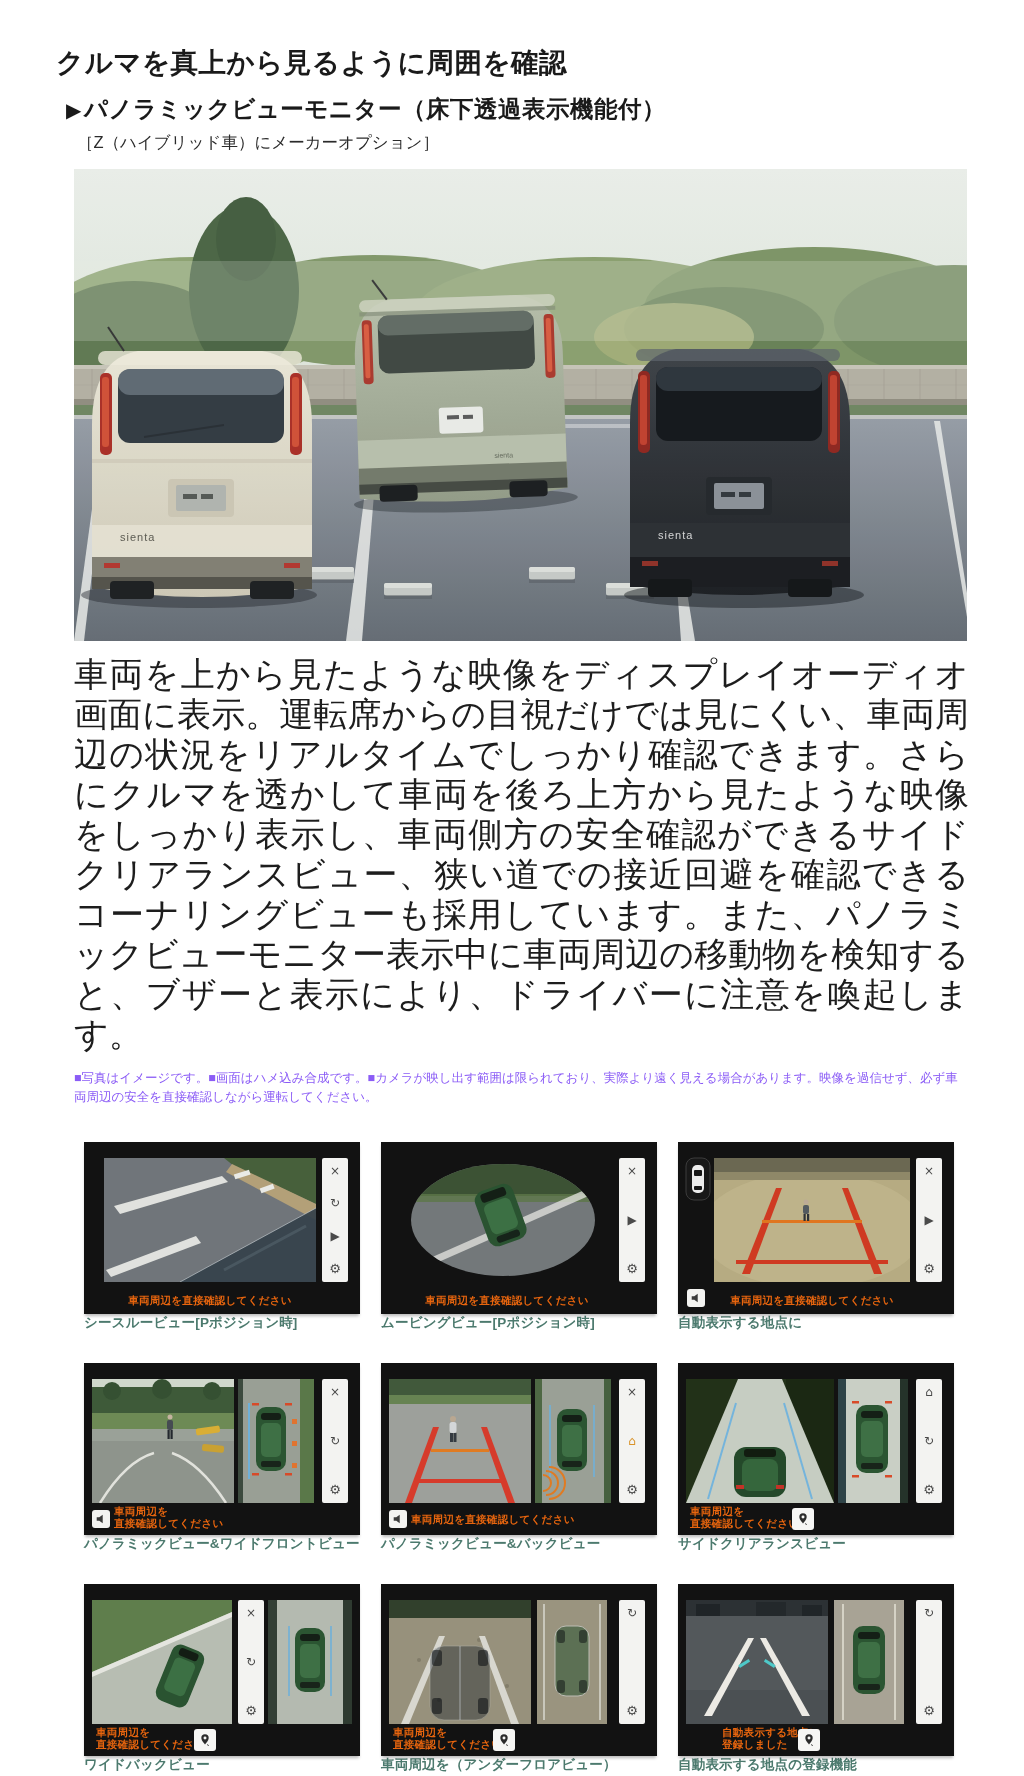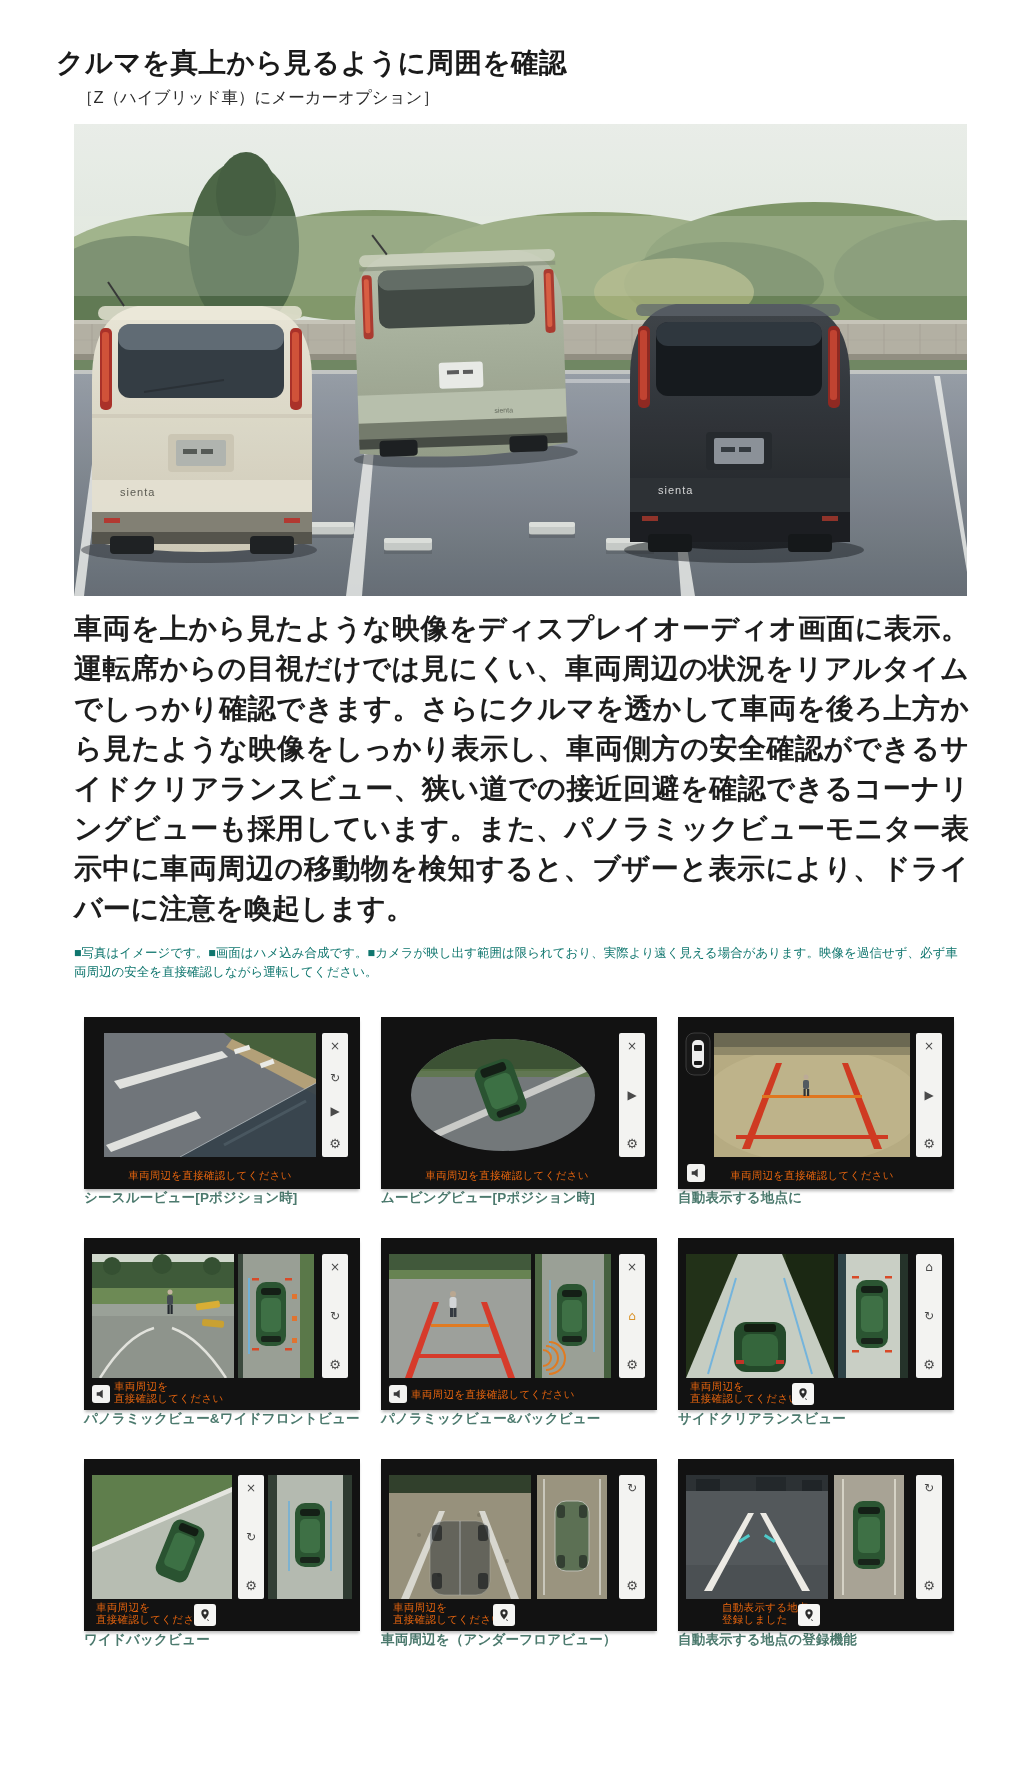--- a/index.html
+++ b/index.html
@@ -11,33 +11,33 @@
   body{
     width:1024px;height:1776px;background:#fff;overflow:hidden;
     font-family:"Liberation Sans","DejaVu Sans",sans-serif;color:#1c1c1c;
   }
   .content{padding-left:74px;width:820px}
   .page-title{margin:46px 0 0 -18px;font-size:27.5px;font-weight:700;letter-spacing:.5px;line-height:34px;color:#1a1a1a}
   .sub-title{margin:14px 0 0 -8px;font-size:23.5px;font-weight:700;letter-spacing:.5px;line-height:30px;color:#1a1a1a}
   .sub-title .tri{font-size:20px;margin-right:2px}
   .option-note{margin:6px 0 16px 3px;font-size:16.5px;line-height:22px;color:#2b2b2b}
   .hero{display:block;margin-top:16px;width:893px;height:472px}
-  .body-text{width:895px;margin:13px 0 0;font-size:28px;line-height:40px;font-weight:700;text-align:justify;color:#1d1d1d}
-  .disclaimer{margin-top:15px;width:895px;font-size:12.5px;line-height:19px;color:#0f766e}
+  .body-text{width:895px;margin:13px 0 0;font-size:34px;line-height:40px;font-weight:400;text-align:justify;color:#1d1d1d}
+  .disclaimer{margin-top:15px;width:895px;font-size:12.5px;line-height:19px;color:#8b5cf6}
   .grid{margin:35px 0 0 10px;display:grid;grid-template-columns:repeat(3,276px);column-gap:21px}
   .cell{height:221px}
   .tile{position:relative;width:276px;height:172px;background:#121212;box-shadow:0 3px 3px -1px rgba(0,0,0,.28)}
   .tile svg.art{position:absolute;left:0;top:0}
   .sb{position:absolute;top:16px;right:12px;width:26px;height:124px;background:#f3f3f1;border-radius:2px;
       display:flex;flex-direction:column;justify-content:space-between;align-items:center;padding:7px 0}
   .t7 .sb{left:154px;right:auto}
   .ic{font-size:12px;line-height:1;color:#4a4a4a;font-family:"DejaVu Sans",sans-serif}
   .ic.gear{font-size:13px}
   .ic.amber{color:#d9932a}
-  .warn{position:absolute;color:var(--accent);font-size:10.5px;font-weight:400;line-height:1.2;letter-spacing:.3px;white-space:pre-line}
+  .warn{position:absolute;color:var(--accent);font-size:10.5px;font-weight:700;line-height:1.2;letter-spacing:.3px;white-space:pre-line}
   .t1 .warn,.t2 .warn{left:20px;width:212px;bottom:7px;text-align:center}
   .t3 .warn{left:36px;width:196px;bottom:7px;text-align:center}
   .t4 .warn{left:30px;bottom:5px}
   .t5 .warn{left:30px;bottom:9px}
   .t6 .warn,.t7 .warn,.t8 .warn{left:12px;bottom:5px}
   .t9 .warn{left:44px;bottom:5px}
   .spk{position:absolute;left:8px;bottom:7px;width:18px;height:18px;background:#f3f3f1;border-radius:3px;
        display:flex;align-items:center;justify-content:center}
   .t3 .spk{left:9px}
   .pin{position:absolute;bottom:5px;width:22px;height:22px;background:#f6f6f4;border-radius:3px;
@@ -45,20 +45,21 @@
   .t6 .pin{left:114px}.t7 .pin{left:110px}.t8 .pin{left:112px}.t9 .pin{left:120px}
   .cap{font-size:13.5px;font-weight:700;color:var(--caption);letter-spacing:.2px;line-height:18px}
 </style>
 </head>
 <body>
 
 <div class="content">
 
   <h1 class="page-title">クルマを真上から見るように周囲を確認</h1>
 
+  <h2 class="sub-title"><span class="tri">▶</span><span>パノラミックビューモニター（床下透過表示機能付）</span></h2>
 
   <div class="option-note">［Z（ハイブリッド車）にメーカーオプション］</div>
 
   <svg class="hero" viewBox="0 0 893 472">
     <defs>
       <linearGradient id="skyG" x1="0" y1="0" x2="0" y2="1">
           <stop offset="0" stop-color="#eaeee8"></stop>
           <stop offset="1" stop-color="#dde3da"></stop>
         </linearGradient>
       <linearGradient id="aspG" x1="0" y1="0" x2="0" y2="1">

